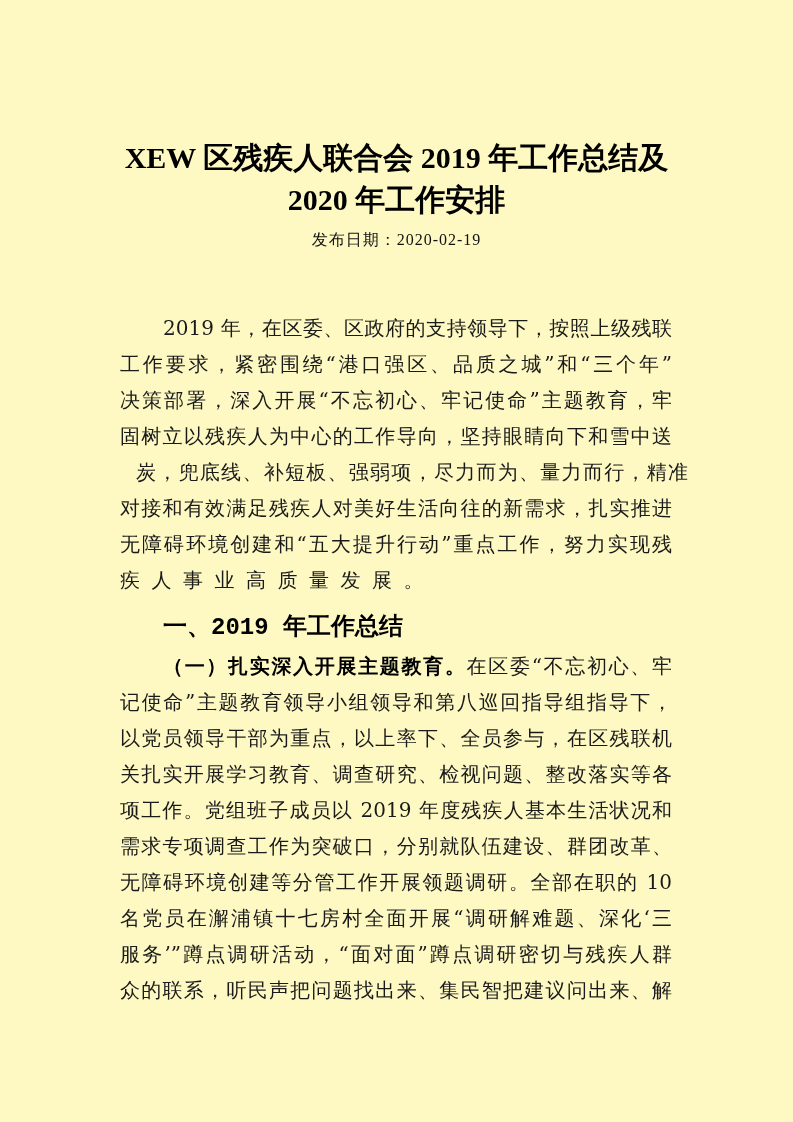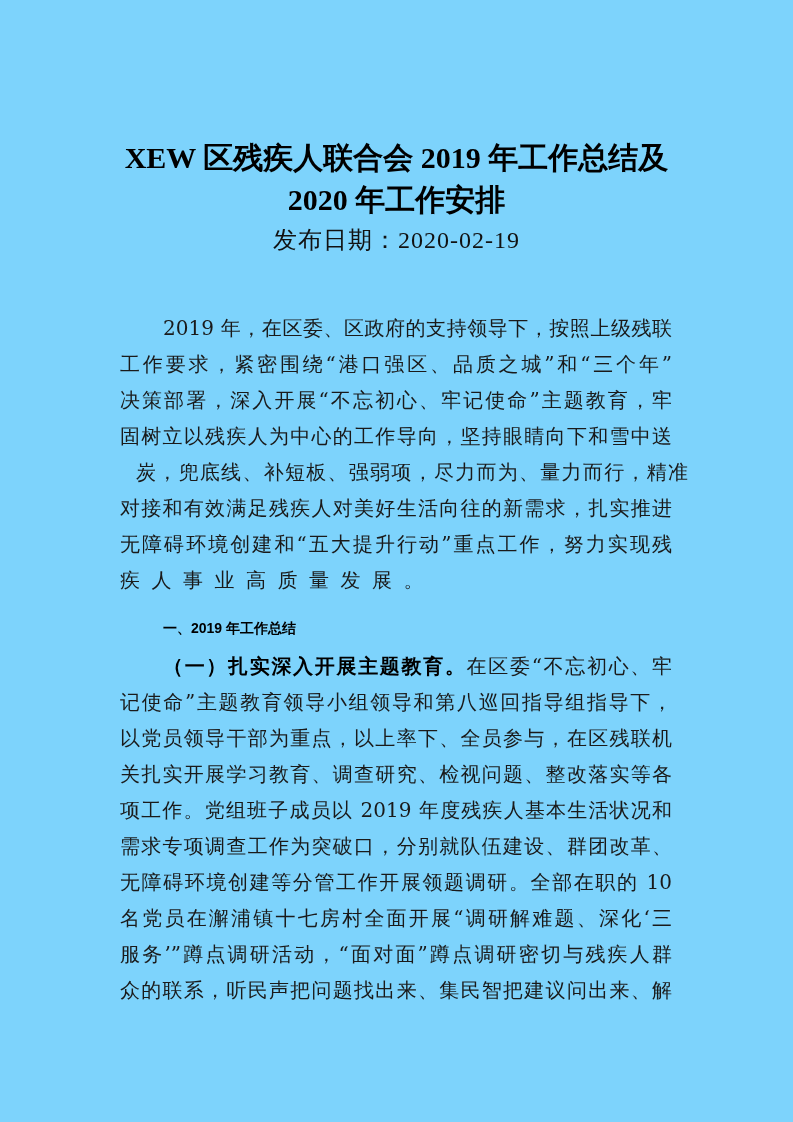--- a/index.html
+++ b/index.html
@@ -1,39 +1,39 @@
 <!DOCTYPE html>
 <html><head>
 <meta charset="utf-8">
 <style>
   html, body { margin: 0; padding: 0; background: #ffffff; }
   body { width: 793px; height: 1122px; position: relative; overflow: hidden; color: #111111; }
-  .page { position: absolute; left: 0; top: 0; width: 793px; height: 1122px; background: #7dd3fc; }
+  .page { position: absolute; left: 0; top: 0; width: 793px; height: 1122px; background: #fef9c3; }
   .title-line {
     position: absolute; left: 0; width: 793px; text-align: center;
     font-family: "Liberation Serif", "DejaVu Serif", serif;
     font-weight: bold; font-size: 30px; line-height: 40px; color: #000000;
   }
   .date-line {
     position: absolute; left: 0; width: 793px; text-align: center;
     font-family: "Liberation Serif", "DejaVu Serif", serif;
-    font-size: 24px; line-height: 28px; color: #111111; letter-spacing: 1px;
+    font-size: 16px; line-height: 28px; color: #111111; letter-spacing: 1px;
   }
   .body-line {
     position: absolute; left: 120px; width: 552px; height: 36px;
     font-family: "DejaVu Serif", "Liberation Serif", serif;
     font-size: 20px; line-height: 36px; color: #1a1a1a;
     text-align: justify; text-align-last: justify; white-space: nowrap;
   }
   .body-line.indent { left: 163px; width: 509px; }
   .body-line.last { text-align-last: left; letter-spacing: 11.5px; }
   .heading-line {
     position: absolute; left: 163px; height: 36px;
-    font-family: Liberation Sans, sans-serif;
-    font-weight: bold; font-size: 14px; line-height: 36px; color: #000000;
+    font-family: Liberation Mono, monospace;
+    font-weight: bold; font-size: 24px; line-height: 36px; color: #000000;
   }
   .sub-bold { font-weight: bold; color: #000000; margin-top: 10px; }
 </style>
 </head>
 <body>
 
 <div class="page">
 
   <div class="title-line" style="top:138px;">XEW 区残疾人联合会 2019 年工作总结及</div>
   <div class="title-line" style="top:180px;">2020 年工作安排</div>

